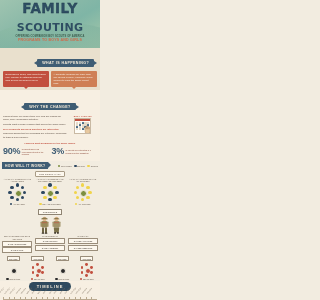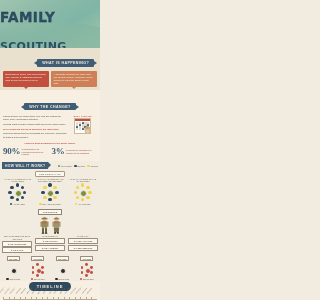--- a/index.html
+++ b/index.html
@@ -14,29 +14,29 @@
   .header{
     position:relative;height:48px;width:100%;
     background:linear-gradient(150deg,#9fc4b0 0%,#8bb9a8 35%,#7fb5a6 60%,#a8c9a9 100%);
     overflow:hidden;
   }
   .header:before{
     content:"";position:absolute;left:-10px;top:22px;width:130px;height:40px;
     background:radial-gradient(ellipse at 30% 0%,#8fbda4 0%,#7aae9d 70%);
     opacity:.55;border-radius:50% 50% 0 0;
   }
-  .hdr-inner{position:relative;z-index:2;padding-top:11px;text-align:left;}
+  .hdr-inner{position:relative;z-index:2;padding-top:2px;text-align:center;}
   .title1{
     font-size:13.5px;line-height:12px;font-weight:bold;letter-spacing:.4px;
     color:#2e4e63;font-family:"DejaVu Sans",sans-serif;
     -webkit-text-stroke:0.3px #203a4c;
   }
   .title2{
     font-size:11px;line-height:11px;font-weight:bold;letter-spacing:.3px;
-    color:#2e4e63;font-family:"DejaVu Sans",sans-serif;margin-top:18px;
+    color:#2e4e63;font-family:"DejaVu Sans",sans-serif;margin-top:8px;
   }
   .subtitle{
     font-size:2.6px;line-height:3.4px;color:#3c5d4e;letter-spacing:.1px;
     margin-top:1.5px;font-weight:bold;text-transform:uppercase;
   }
   .subtitle2{
     font-size:3.6px;line-height:4.4px;color:#cf6a4a;letter-spacing:.2px;
     font-weight:bold;margin-top:.5px;text-transform:uppercase;
   }
 
@@ -96,21 +96,21 @@
   .note{
     text-align:center;font-size:2.4px;color:#c2503f;font-weight:bold;
     margin-top:2px;padding:0 6px;line-height:3px;
   }
 
   
   .stats{display:flex;padding:2px 3px 3px;gap:3px;background:#f7efe2;}
   .stat{flex:1;display:flex;align-items:center;gap:1.5px;}
   .stat .num{
     font-size:9px;font-weight:bold;color:#3f5d74;line-height:9px;
-    font-family:Liberation Serif, serif;letter-spacing:-.3px;
+    font-family:Liberation Sans, sans-serif;letter-spacing:-.3px;
   }
   .stat .desc{font-size:2px;line-height:2.6px;color:#8b4a3a;}
 
   
   .sec-how{background:#f2ece0;padding:1px 0 2px;}
   .how-head{display:flex;align-items:center;gap:2px;padding:0 2px;}
   .how-banner{
     background:#3f5d74;color:#f3ead9;font-size:3.4px;font-weight:bold;
     padding:1.5px 3px;letter-spacing:.3px;position:relative;
     text-transform:uppercase;

